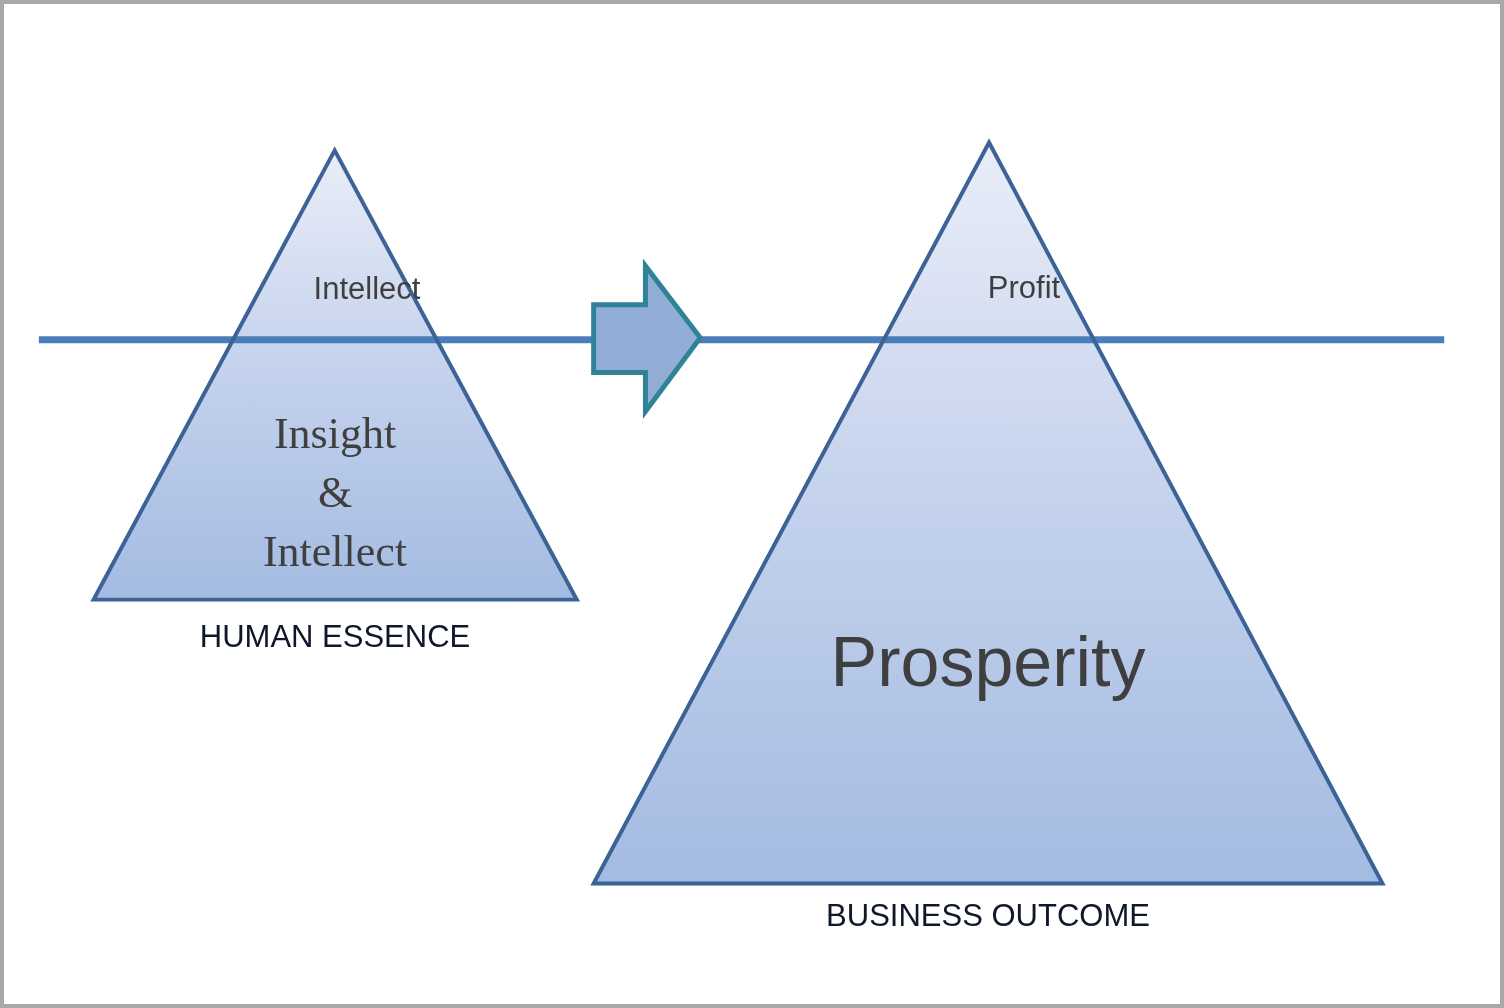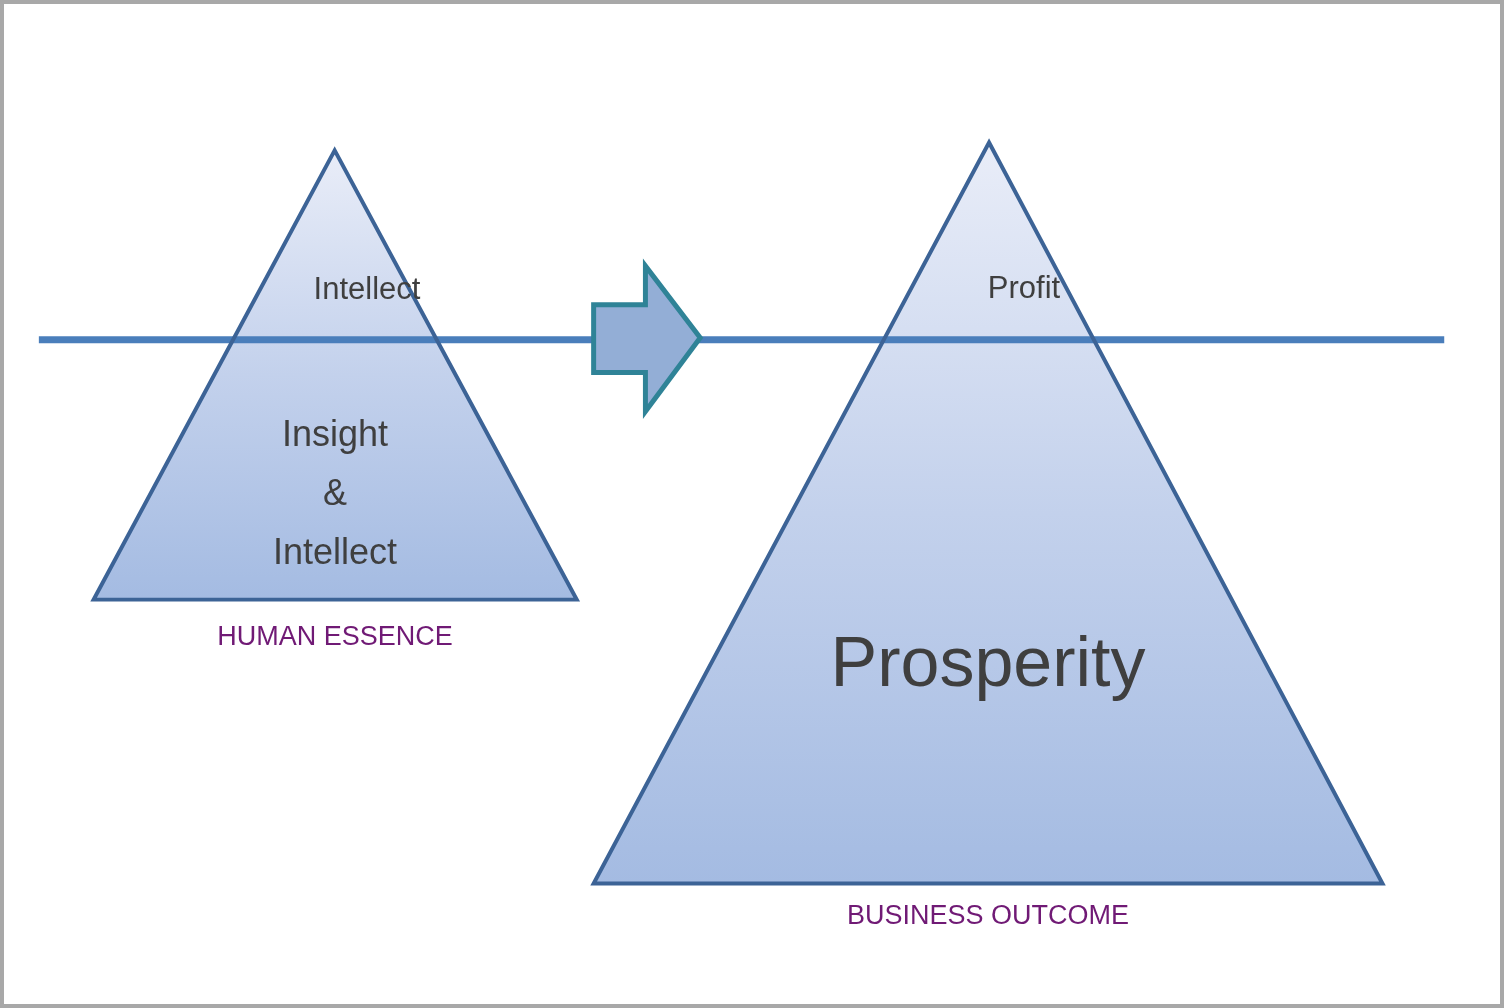--- a/index.html
+++ b/index.html
@@ -26,23 +26,23 @@
   .label {
     position: absolute;
     transform: translate(-50%, -50%);
     white-space: nowrap;
     color: #3f3f3f;
     text-align: center;
     line-height: 1.15;
     z-index: 2;
   }
   .tip-label   { font-size: 31px; margin-left: 32px; }
-  .body-lines  { font-size: 36px; line-height: 59px; }
+  .body-lines  { font-size: 44px; line-height: 59px; font-family: Liberation Serif, serif; }
   .big-label   { font-size: 70px; }
-  .caption     { font-size: 27px; color: #701a75; }
+  .caption     { font-size: 31px; color: #0f172a; }
 </style>
 </head>
 <body>
 
 <div class="frame">
 
   <svg class="shapes" viewBox="0 0 1500 1004">
     <defs>
       <linearGradient id="pyrGrad" x1="0" y1="0" x2="0" y2="1">
         <stop offset="0" stop-color="#e9edf8"></stop>

